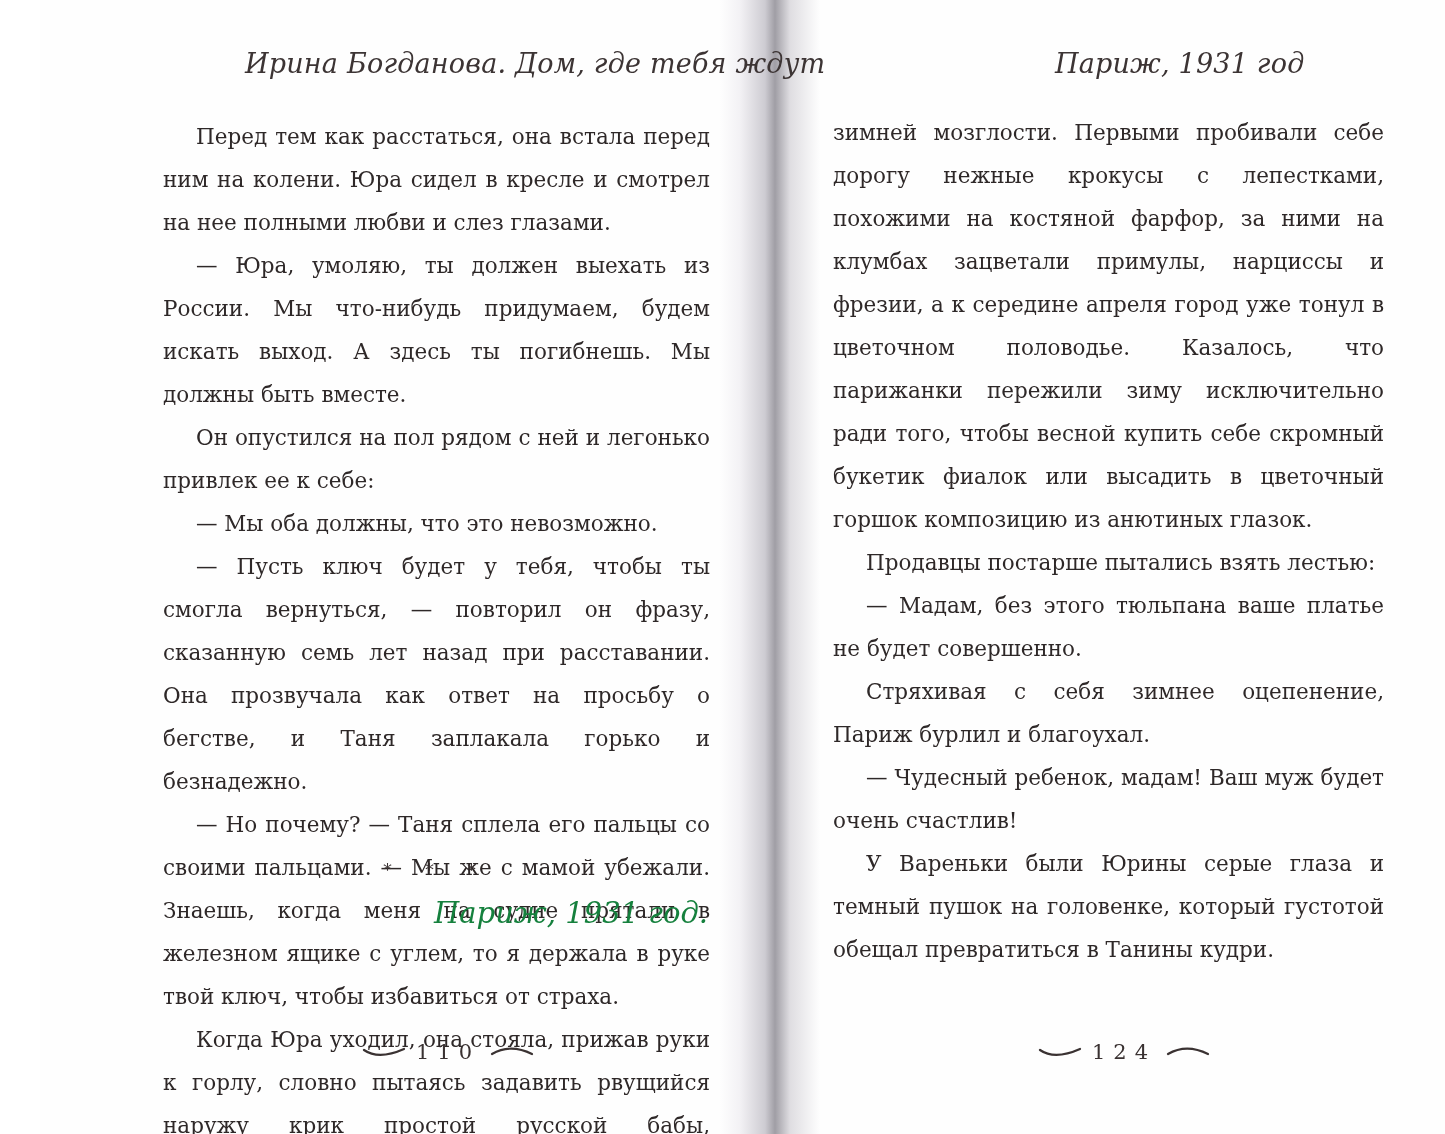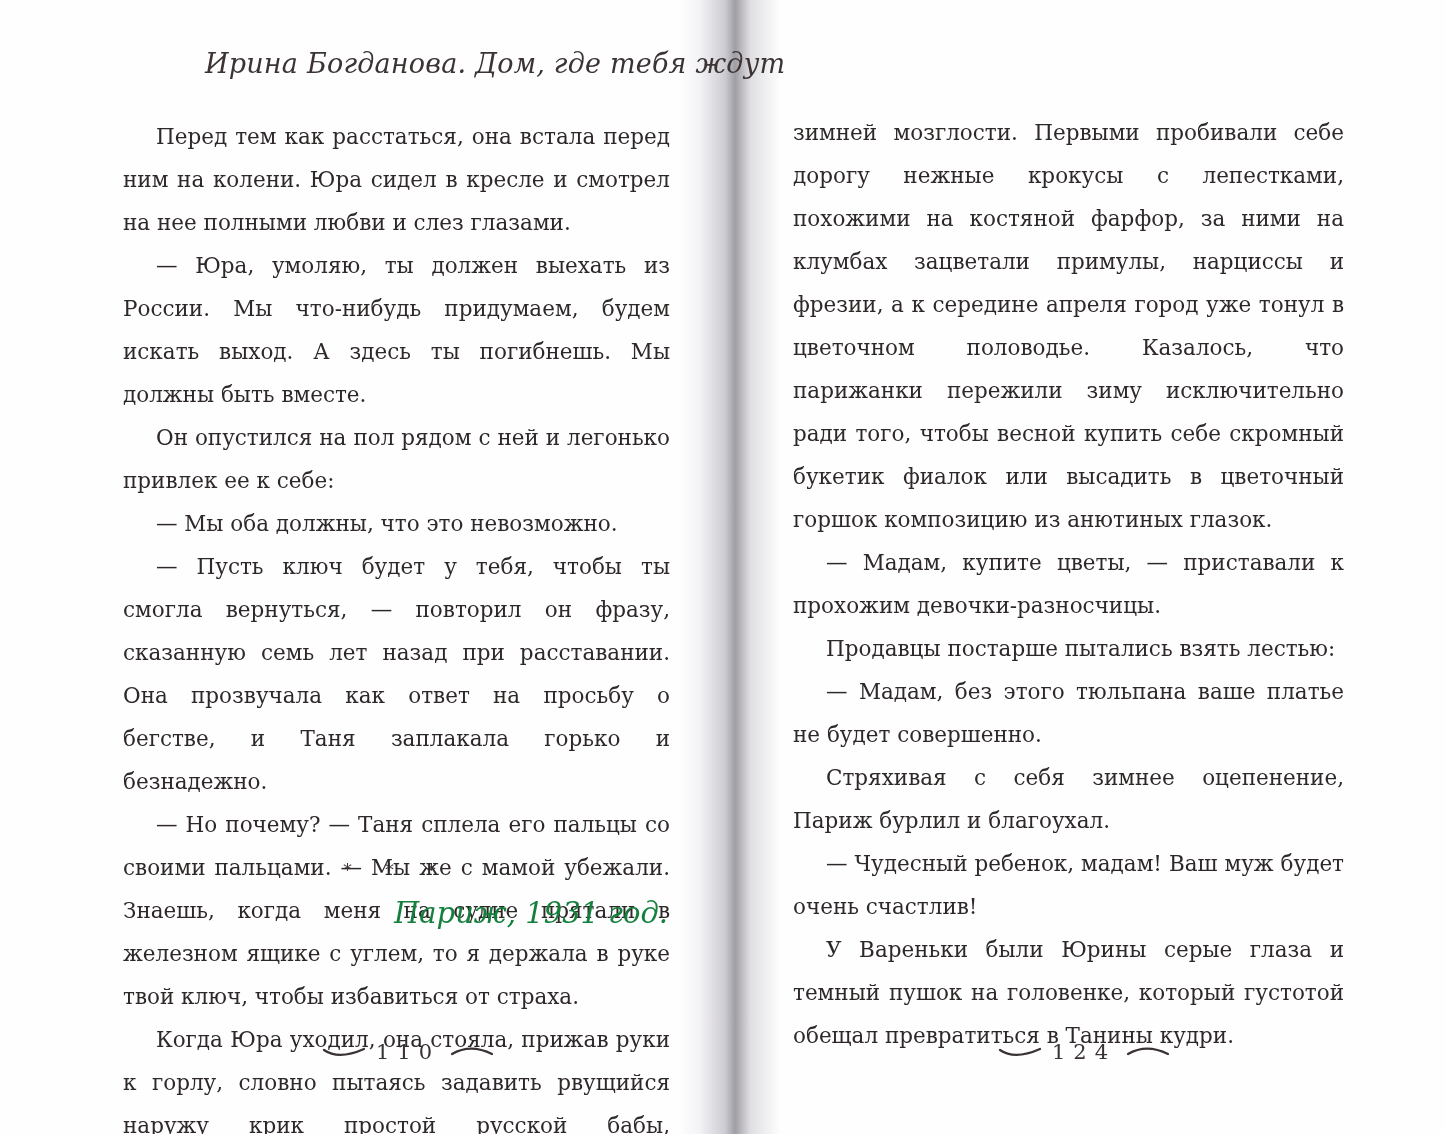--- a/index.html
+++ b/index.html
@@ -12,20 +12,21 @@
       position: relative;
       overflow: hidden;
       background: #ffffff;
       font-family: "DejaVu Serif", "Liberation Serif", serif;
       color: #2b2525;
     }
     .spread {
       position: absolute;
       inset: 0;
       background: #fefefe;
+      margin-left: 40px;
     }
     .gutter {
       position: absolute;
       top: 0;
       left: 680px;
       width: 100px;
       height: 1134px;
       background: linear-gradient(to right,
         rgba(255,255,255,0) 0%,
         rgba(235,233,238,0.6) 20%,
@@ -148,24 +149,24 @@
       <span>110</span>
       <span class="swash">
         <svg width="44" height="14" viewBox="0 0 44 14">
             <path d="M2 9 C 14 2, 28 2, 42 9" stroke="#3a3232" stroke-width="2.2" fill="none" stroke-linecap="round"></path>
           </svg>
       </span>
     </div>
   </div>
 
   <div class="page page-right">
+    <div class="running-head">Париж, 1931 год</div>
 
     <div class="text-block">
       <p class="para noindent">зимней мозглости. Первыми пробивали себе дорогу нежные крокусы с лепестками, похожими на костяной фарфор, за ними на клумбах зацветали примулы, нарциссы и фрезии, а к середине апреля город уже тонул в цветочном половодье. Казалось, что парижанки пережили зиму исключительно ради того, чтобы весной купить себе скромный букетик фиалок или высадить в цветочный горшок композицию из анютиных глазок.</p>
-      <p class="para">— Мадам, купите цветы, — приставали к прохожим девочки-разносчицы.</p>
       <p class="para">Продавцы постарше пытались взять лестью:</p>
       <p class="para">— Мадам, без этого тюльпана ваше платье не будет совершенно.</p>
       <p class="para">Стряхивая с себя зимнее оцепенение, Париж бурлил и благоухал.</p>
       <p class="para">— Чудесный ребенок, мадам! Ваш муж будет очень счастлив!</p>
       <p class="para">У Вареньки были Юрины серые глаза и темный пушок на головенке, который густотой обещал превратиться в Танины кудри.</p>
     </div>
 
     <div class="folio">
       <span class="swash">
         <svg width="44" height="14" viewBox="0 0 44 14">

